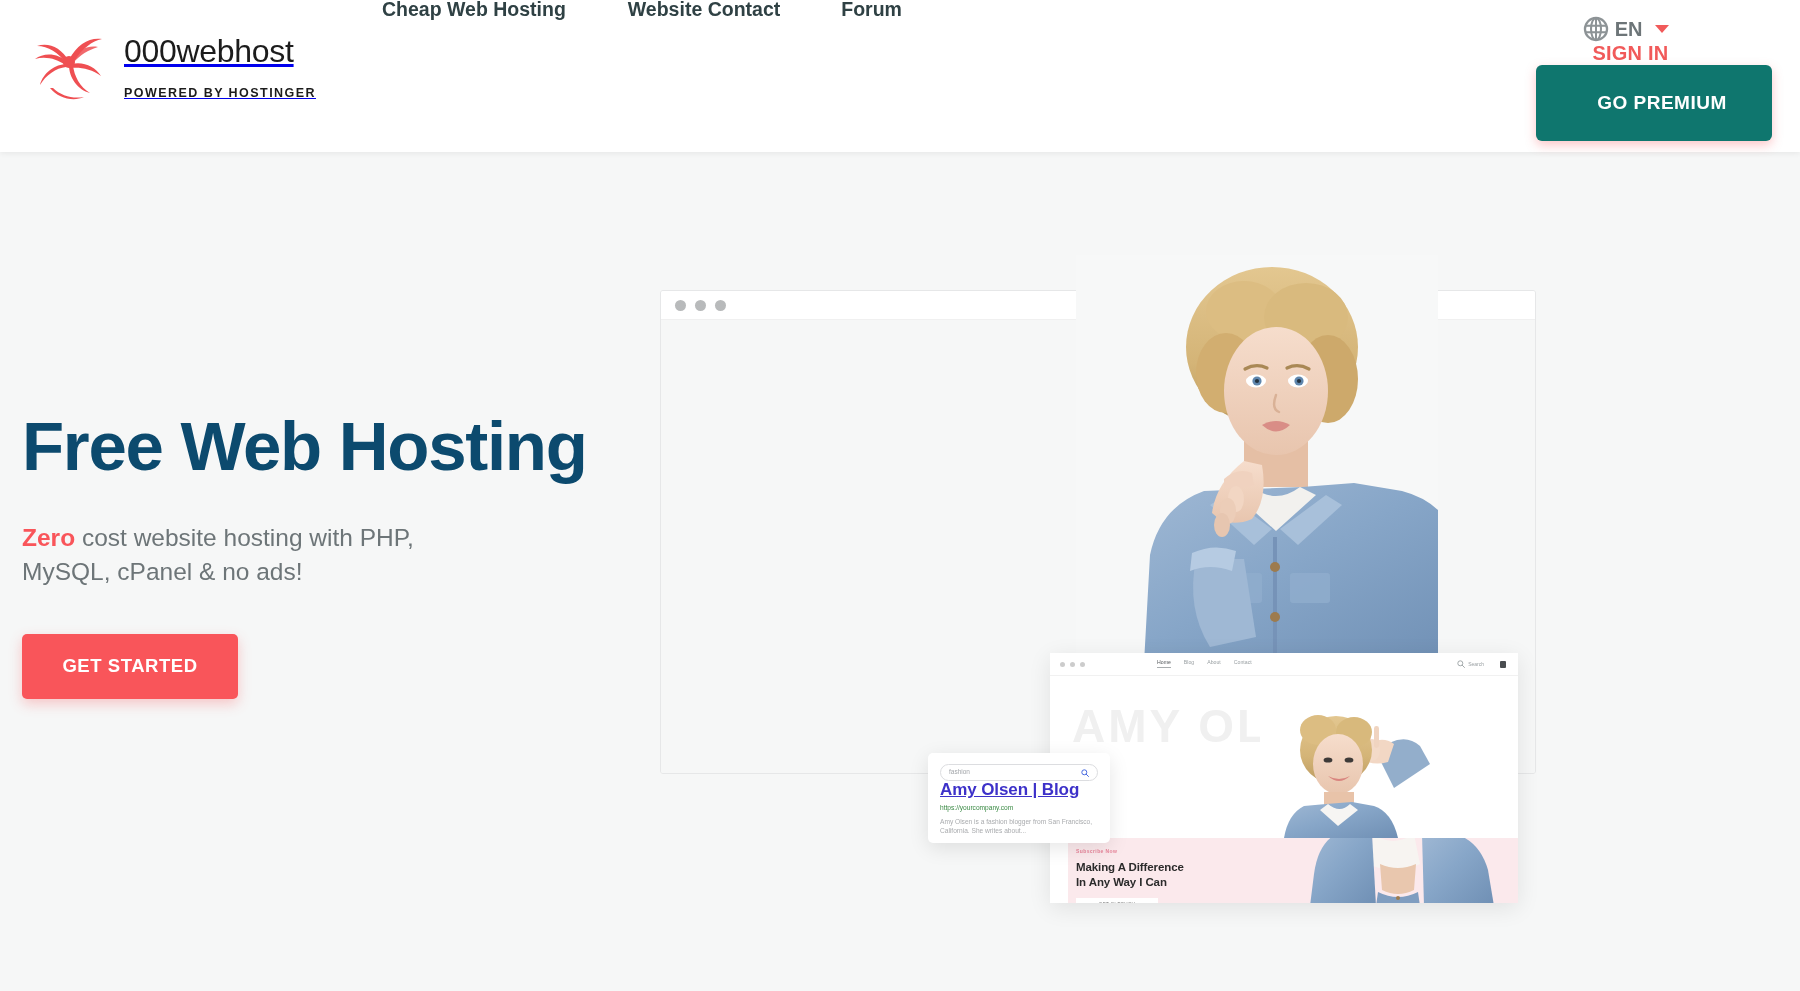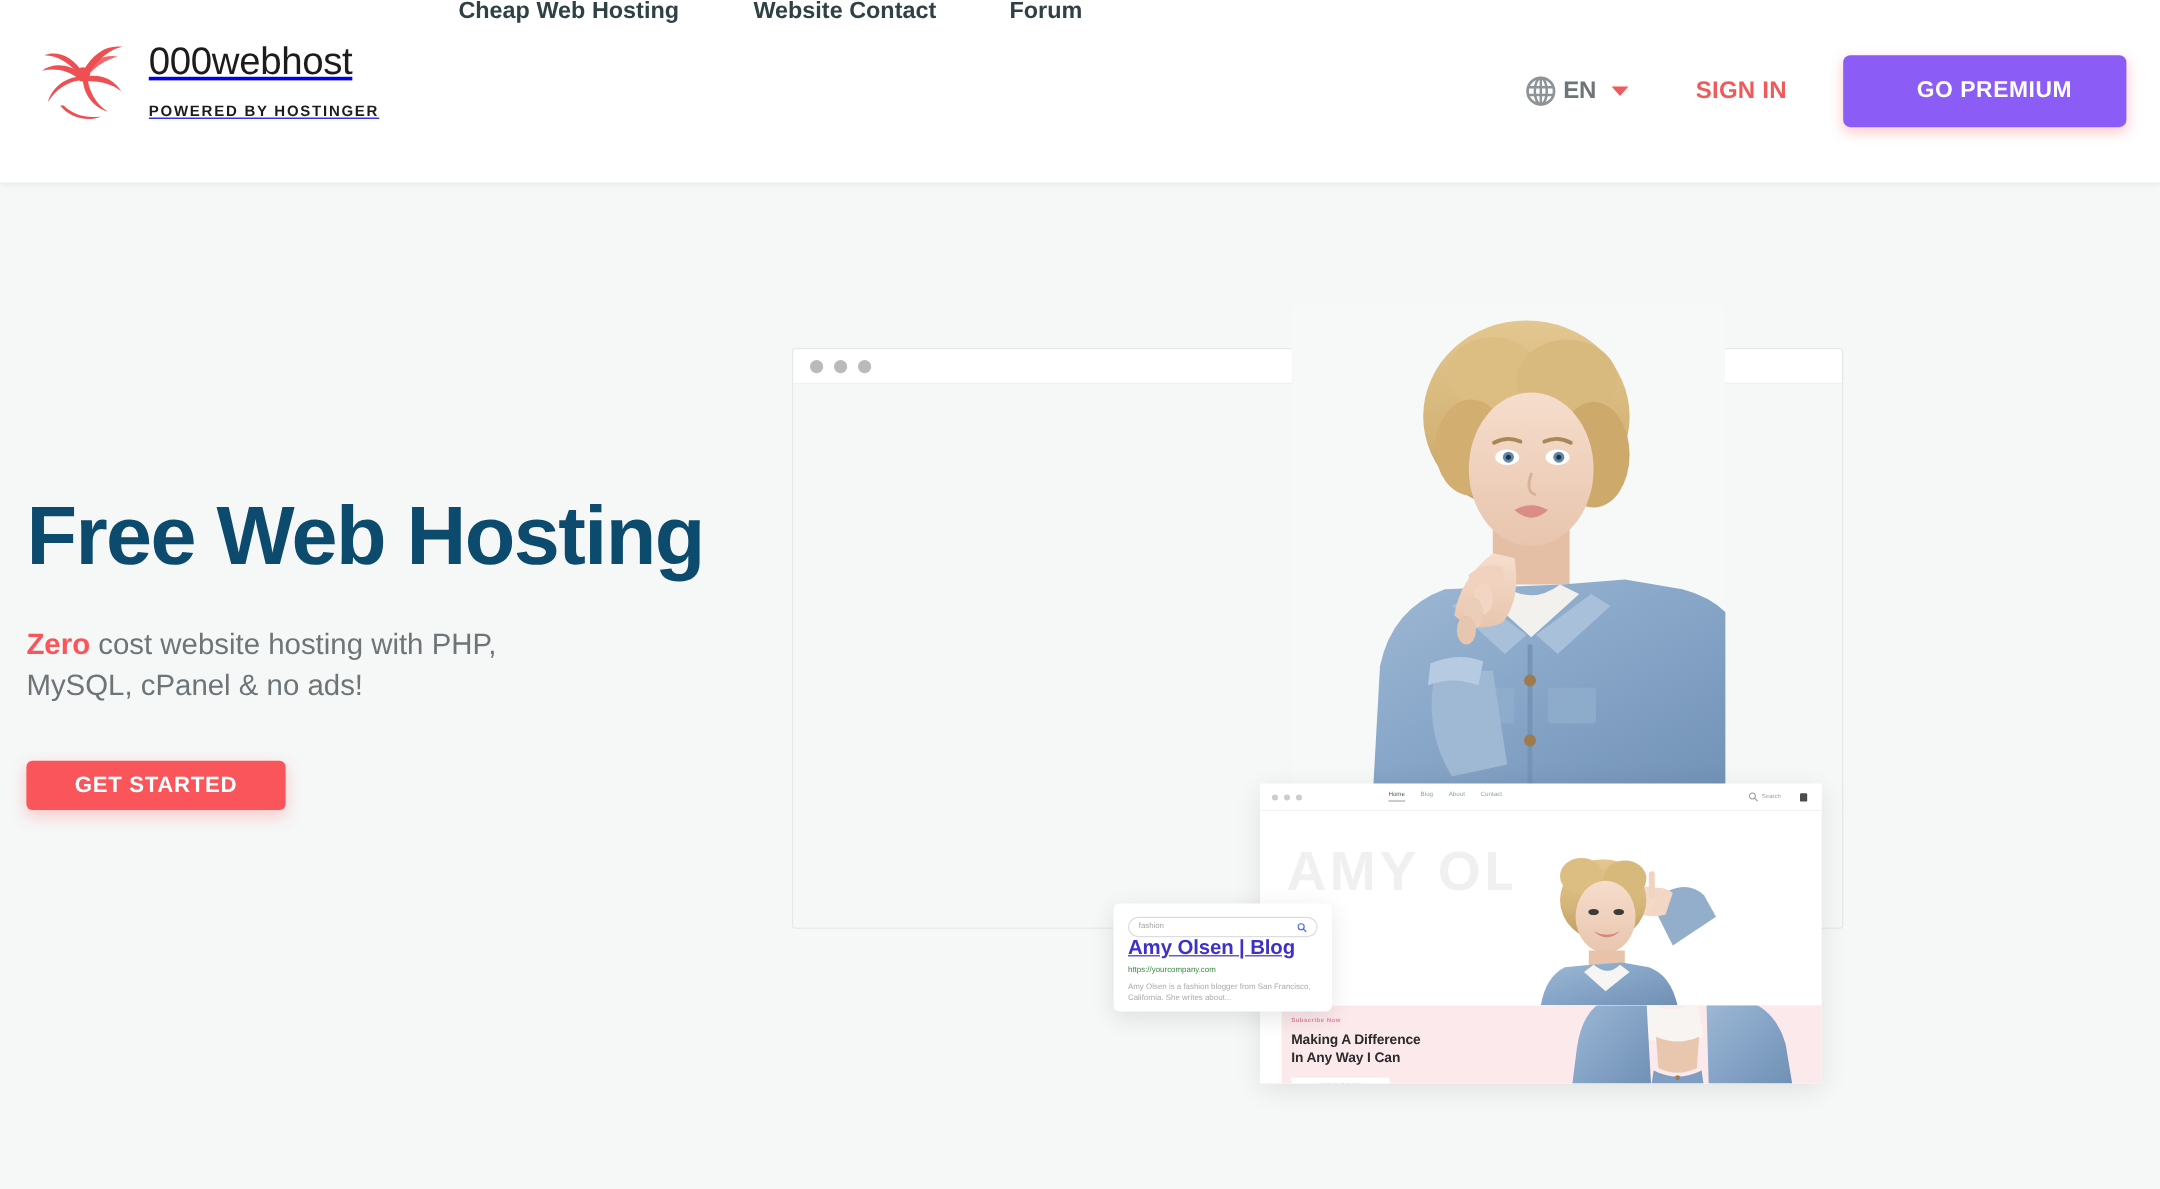--- a/index.html
+++ b/index.html
@@ -73,25 +73,26 @@
     font-size: 14.5px;
     font-weight: 700;
     color: #f15a5a;
     letter-spacing: 0.55px;
     line-height: 1;
     white-space: nowrap;
   }
 
   .header-right {
     position: absolute;
-    right: 28px; top: 0;
+    right: 28px; top: 16px;
     height: 152px;
     display: flex;
     align-items: center;
     gap: 0;
+    flex-direction: column;
   }
 
   .lang-switch { display: flex; align-items: center; gap: 6px; cursor: pointer; margin-right: 56px; }
   .globe-icon { width: 26px; height: 26px; display: block; flex: none; }
   .lang-code {
     font-size: 20px; font-weight: 700; color: #6d7578; line-height: 1; letter-spacing: -0.2px;
   }
   .caret {
     width: 0; height: 0;
     border-left: 7px solid transparent;
@@ -109,22 +110,22 @@
     white-space: nowrap;
     margin-right: 47px;
     cursor: pointer;
   }
 
   .premium-btn {
     display: inline-flex;
     align-items: center;
     justify-content: center;
     width: 236px;
-    height: 60px;
-    background: #8b5cf6;
+    height: 76px;
+    background: #0f766e;
     border: none;
     border-radius: 6px;
     color: #ffffff;
     font-family: "Liberation Sans", sans-serif;
     font-size: 19px;
     font-weight: 700;
     letter-spacing: 0.5px;
     box-shadow: 0 4px 11px rgba(249,85,90,0.34);
     cursor: pointer;
     padding-left: 16px;
@@ -151,21 +152,21 @@
     max-width: 430px;
   }
   .hero-sub .accent { color: #f9555a; font-weight: 700; }
 
   .get-started-btn {
     margin-top: 45px;
     display: inline-flex;
     align-items: center;
     justify-content: center;
     width: 216px;
-    height: 41px;
+    height: 65px;
     background: #f9555a;
     border: none;
     border-radius: 5px;
     color: #ffffff;
     font-family: "Liberation Sans", sans-serif;
     font-size: 18.5px;
     font-weight: 700;
     letter-spacing: 0.55px;
     box-shadow: 0 5px 13px rgba(249,85,90,0.3);
     cursor: pointer;

